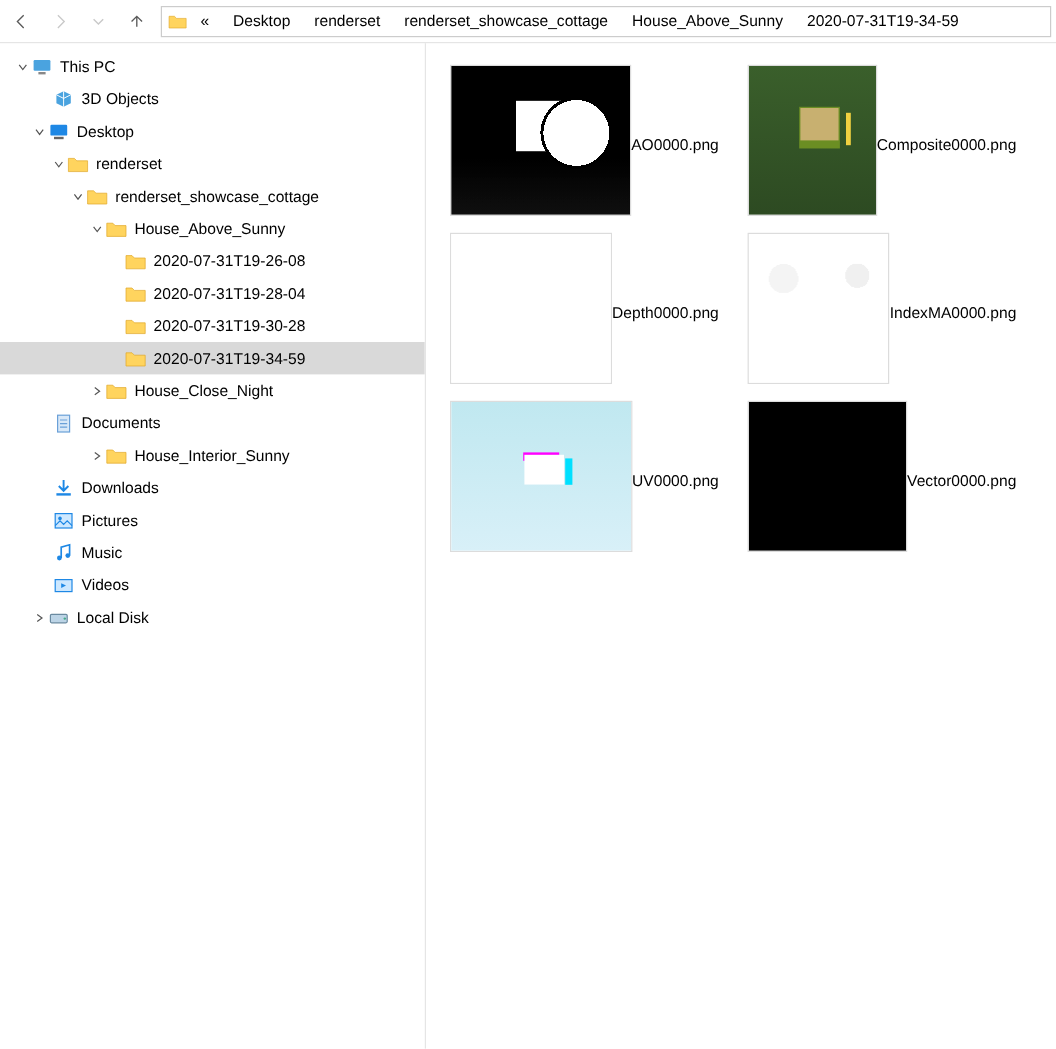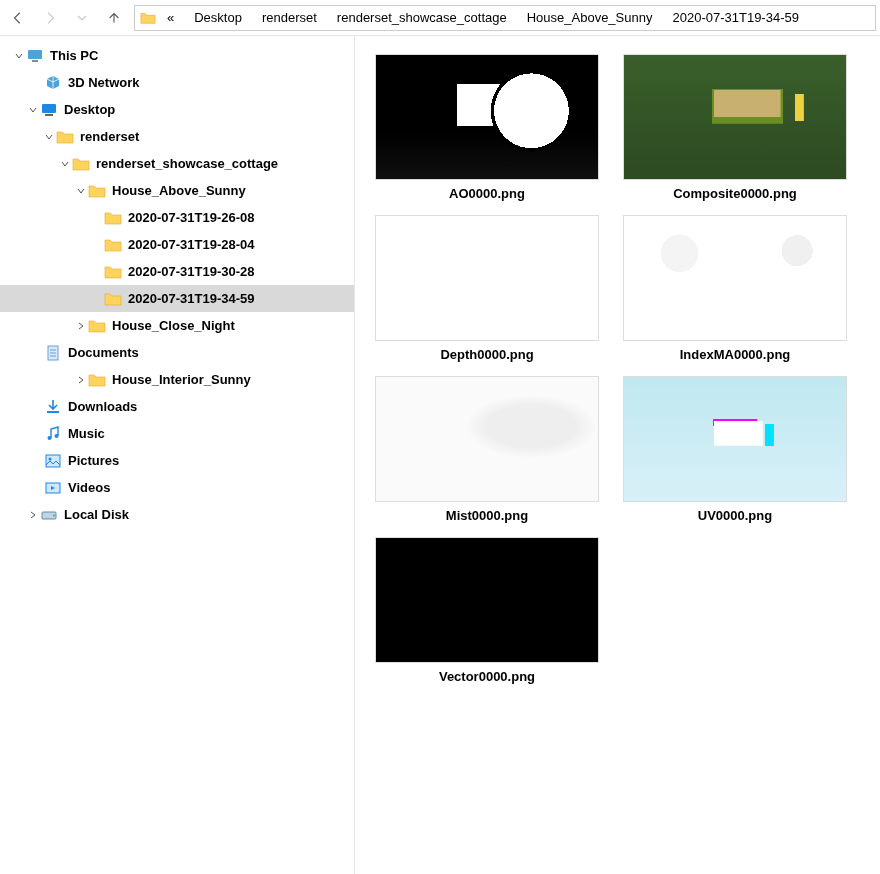--- a/index.html
+++ b/index.html
@@ -58,21 +58,20 @@
     display: flex;
     align-items: center;
     padding: 0 6px;
     height: 100%;
   }
   .chev { color: #888; padding: 0 4px; display:flex; align-items:center;}
   
   .main {
     display: flex;
     height: calc(874px - 36px);
-    font-weight: bold;
   }
   .sidebar {
     width: 355px;
     border-right: 1px solid var(--divider);
     padding: 6px 0;
     overflow-y: auto;
   }
   .tree-item {
     display: flex;
     align-items: center;
@@ -98,21 +97,20 @@
     overflow-y: auto;
   }
   .grid {
     display: flex;
     flex-wrap: wrap;
     gap: 14px 24px;
   }
   .thumb-item {
     width: 224px;
     display: flex;
-    flex-direction: column;
     align-items: center;
   }
   .thumb-frame {
     width: 224px;
     height: 126px;
     border: 1px solid #dcdcdc;
     display:flex; align-items:center; justify-content:center;
     overflow:hidden;
     background:#fff;
   }
@@ -276,21 +274,21 @@
 
     <div class="tree-item">
       <span class="indent" style="width:30px"></span>
       <span class="twisty"></span>
       <span class="ico">
           <svg viewBox="0 0 18 18">
             <path d="M9 2 L15 5 V12 L9 15 L3 12 V5 Z" fill="#4aa3df"></path>
             <path d="M9 2 V15 M3 5 L9 8 L15 5" stroke="#fff" stroke-width="0.8" fill="none"></path>
           </svg>
         </span>
-      <span class="label">3D Network</span>
+      <span class="label">3D Objects</span>
     </div>
 
     <div class="tree-item">
       <span class="indent" style="width:26px"></span>
       <span class="twisty">
           <svg viewBox="0 0 8 8">
             <path d="M1 2 L4 6 L7 2" fill="none" stroke="#555"></path>
           </svg>
         </span>
       <span class="ico">
@@ -439,38 +437,38 @@
             <rect x="3" y="13" width="12" height="2" fill="#1e88e5"></rect>
           </svg>
         </span>
       <span class="label">Downloads</span>
     </div>
     <div class="tree-item">
       <span class="indent" style="width:30px"></span>
         <span class="twisty"></span>
       <span class="ico">
           <svg viewBox="0 0 18 18">
+            <rect x="2" y="3" width="14" height="12" fill="#cde8ff" stroke="#1e88e5"></rect>
+            <circle cx="6" cy="7" r="1.5" fill="#1e88e5"></circle>
+            <path d="M2 13 l4-4 3 3 3-3 4 4" fill="none" stroke="#1e88e5"></path>
+          </svg>
+        </span>
+      <span class="label">Pictures</span>
+    </div>
+    <div class="tree-item">
+      <span class="indent" style="width:30px"></span>
+        <span class="twisty"></span>
+      <span class="ico">
+          <svg viewBox="0 0 18 18">
             <path d="M7 13 V4 l7-2 v9" fill="none" stroke="#1e88e5" stroke-width="1.4"></path>
             <circle cx="5.5" cy="13" r="2" fill="#1e88e5"></circle>
             <circle cx="12.5" cy="11" r="2" fill="#1e88e5"></circle>
           </svg>
         </span>
       <span class="label">Music</span>
-    </div>
-    <div class="tree-item">
-      <span class="indent" style="width:30px"></span>
-        <span class="twisty"></span>
-      <span class="ico">
-          <svg viewBox="0 0 18 18">
-            <rect x="2" y="3" width="14" height="12" fill="#cde8ff" stroke="#1e88e5"></rect>
-            <circle cx="6" cy="7" r="1.5" fill="#1e88e5"></circle>
-            <path d="M2 13 l4-4 3 3 3-3 4 4" fill="none" stroke="#1e88e5"></path>
-          </svg>
-        </span>
-      <span class="label">Pictures</span>
     </div>
     <div class="tree-item">
       <span class="indent" style="width:30px"></span>
         <span class="twisty"></span>
       <span class="ico">
           <svg viewBox="0 0 18 18">
             <rect x="2" y="4" width="14" height="10" fill="#cde8ff" stroke="#1e88e5"></rect>
             <path d="M7 7v4l4-2z" fill="#1e88e5"></path>
           </svg>
         </span>
@@ -521,26 +519,20 @@
       </div>
 
 
       <div class="thumb-item">
         <div class="thumb-frame">
             <div class="pv pv-indexma"></div>
           </div>
         <div class="thumb-label">IndexMA0000.png</div>
       </div>
 
-      <div class="thumb-item">
-        <div class="thumb-frame">
-            <div class="pv pv-mist"></div>
-          </div>
-        <div class="thumb-label">Mist0000.png</div>
-      </div>
 
 
 
       <div class="thumb-item">
         <div class="thumb-frame">
             <div class="pv pv-uv"></div>
           </div>
         <div class="thumb-label">UV0000.png</div>
       </div>
 

